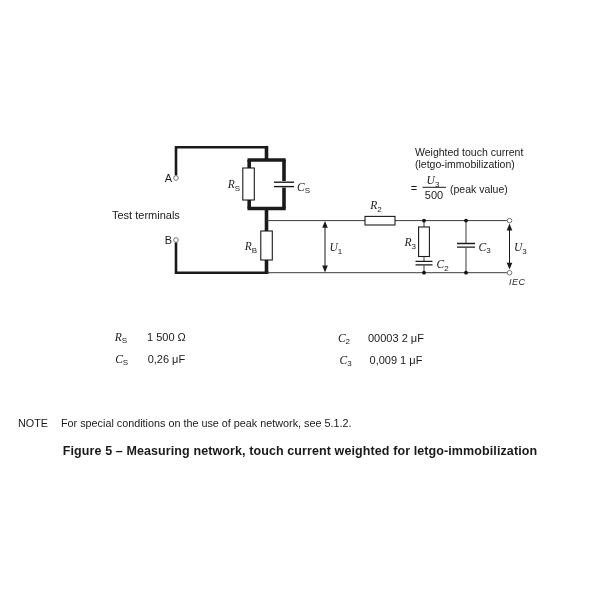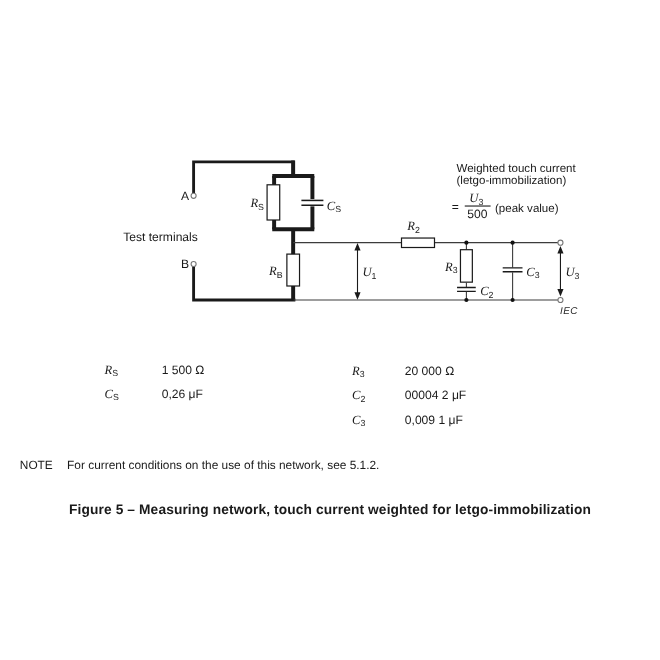--- a/index.html
+++ b/index.html
@@ -8,33 +8,33 @@
   .circuit-svg{position:absolute;left:0;top:0;}
 
   
   .t-sans{font-family:"Liberation Sans",sans-serif;font-size:11px;fill:#1a1a1a;}
   .t-small{font-family:"Liberation Sans",sans-serif;font-size:10.5px;fill:#1a1a1a;}
   .t-sym{font-family:"Liberation Serif",serif;font-style:italic;font-size:11.5px;fill:#1a1a1a;}
   .t-sub{font-family:"Liberation Sans",sans-serif;font-style:normal;font-size:8px;fill:#1a1a1a;}
   .t-iec{font-family:"Liberation Sans",sans-serif;font-style:italic;font-size:9px;fill:#2a2a2a;letter-spacing:.5px;}
 
   
-  .vcol{position:absolute;font-size:11px;}
+  .vcol{position:absolute;font-size:11px;text-align:center;}
   .vcol-left{left:95px;top:326px;}
   .vcol-right{left:320px;top:327px;}
   .vrow{height:22px;line-height:22px;white-space:nowrap;}
   .vrow .sym{display:inline-block;font-family:"Liberation Serif",serif;font-style:italic;font-size:11.5px;}
   .vcol-left .sym{width:52px;}
   .vcol-right .sym{width:48px;}
   .vrow sub{font-family:"Liberation Sans",sans-serif;font-style:normal;font-size:8px;vertical-align:-2px;}
   .vrow .val{font-family:"Liberation Sans",sans-serif;}
 
   .note{position:absolute;left:18px;top:416px;font-size:10.8px;line-height:14px;white-space:nowrap;}
   .note .note-text{margin-left:13px;}
-  .caption{position:absolute;left:0;top:456px;width:600px;text-align:center;
+  .caption{position:absolute;left:0;top:444px;width:600px;text-align:center;
            font-size:12.5px;font-weight:bold;letter-spacing:.1px;}
 </style>
 </head>
 <body>
 
 <div class="page">
 
   <svg class="circuit-svg" width="600" height="300" viewBox="0 0 600 300">
 
     <g>
@@ -134,24 +134,23 @@
     </g>
 
     <text class="t-iec" x="509" y="285">IEC</text>
   </svg>
 
   <div class="vcol vcol-left">
     <div class="vrow"><span class="sym"><span>R</span><sub>S</sub></span><span class="val">1 500 Ω</span></div>
     <div class="vrow"><span class="sym"><span>C</span><sub>S</sub></span><span class="val">0,26 μF</span></div>
   </div>
   <div class="vcol vcol-right">
-    <div class="vrow"><span class="sym"><span>R</span><sub>3</sub></span><span class="val">20 000 Ω</span></div>
-    <div class="vrow"><span class="sym"><span>C</span><sub>2</sub></span><span class="val">00004 2 μF</span></div>
+    <div class="vrow"><span class="sym"><span>C</span><sub>2</sub></span><span class="val">00003 2 μF</span></div>
     <div class="vrow"><span class="sym"><span>C</span><sub>3</sub></span><span class="val">0,009 1 μF</span></div>
   </div>
 
   <div class="note">
-    <span class="note-label">NOTE</span><span class="note-text">For current conditions on the use of this network, see 5.1.2.</span>
+    <span class="note-label">NOTE</span><span class="note-text">For special conditions on the use of peak network, see 5.1.2.</span>
   </div>
 
   <div class="caption">Figure 5 – Measuring network, touch current weighted for letgo-immobilization</div>
 
 </div>
 
 </body></html>

